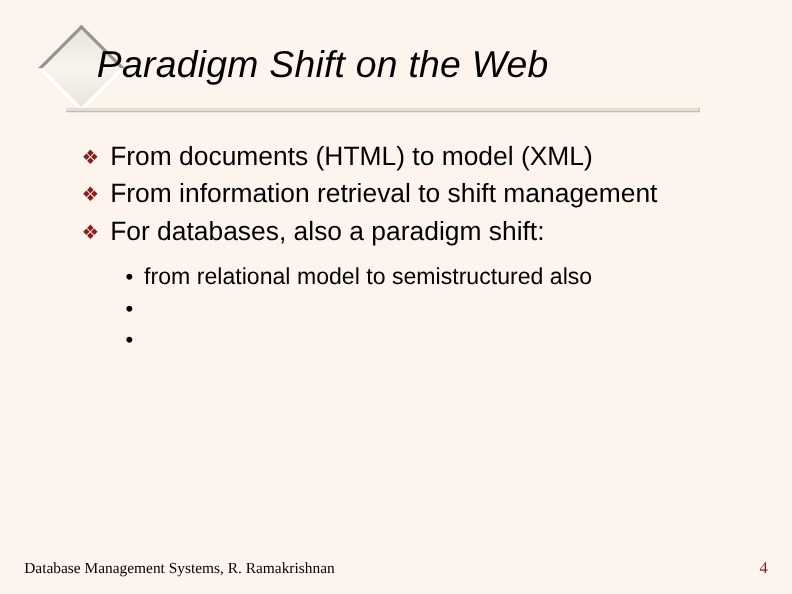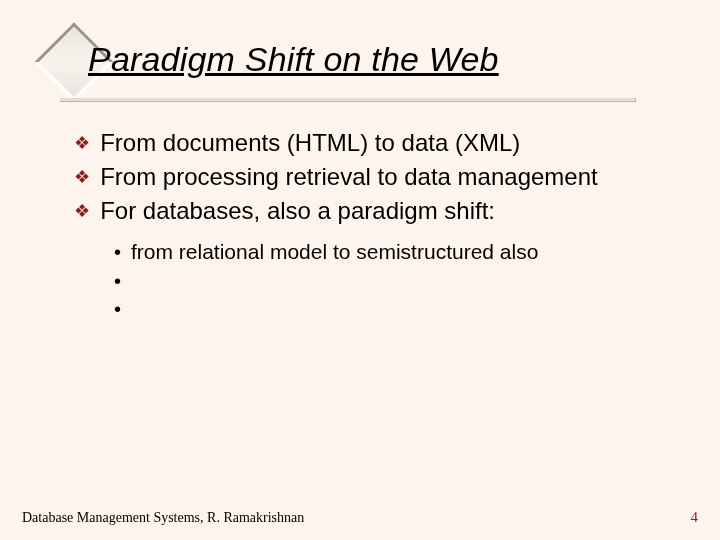--- a/index.html
+++ b/index.html
@@ -33,21 +33,20 @@
   .slide-title {
     position: absolute;
     top: 12px;
     left: 88px;
     font-family: Arial, Helvetica, sans-serif;
     font-size: 34px;
     font-weight: 400;
     font-style: italic;
     color: #000;
     letter-spacing: 0.2px;
-    text-decoration: underline;
   }
   .underline {
     position: absolute;
     top: 70px;
     left: 60px;
     width: 576px;
     height: 4px;
     background: #e3ddd3;
     border-bottom: 1px solid #bdb7ab;
     border-right: 1px solid #bdb7ab;
@@ -117,25 +116,25 @@
 <div class="slide-title-wrap">
   <div class="diamond"></div>
   <div class="slide-title">Paradigm Shift on the Web</div>
   <div class="underline"></div>
 </div>
 
 <div class="body">
 
   <div class="l1">
     <span class="bullet">❖</span>
-    <span class="text">From documents (HTML) to data (XML)</span>
+    <span class="text">From documents (HTML) to model (XML)</span>
   </div>
   <div class="l1">
     <span class="bullet">❖</span>
-    <span class="text">From processing retrieval to data management</span>
+    <span class="text">From information retrieval to shift management</span>
   </div>
   <div class="l1">
     <span class="bullet">❖</span>
     <span class="text">For databases, also a paradigm shift:</span>
   </div>
 
   <div class="l2-wrap">
     <div class="l2">
       <span class="bullet">•</span>
       <span>from relational model to semistructured also</span>

